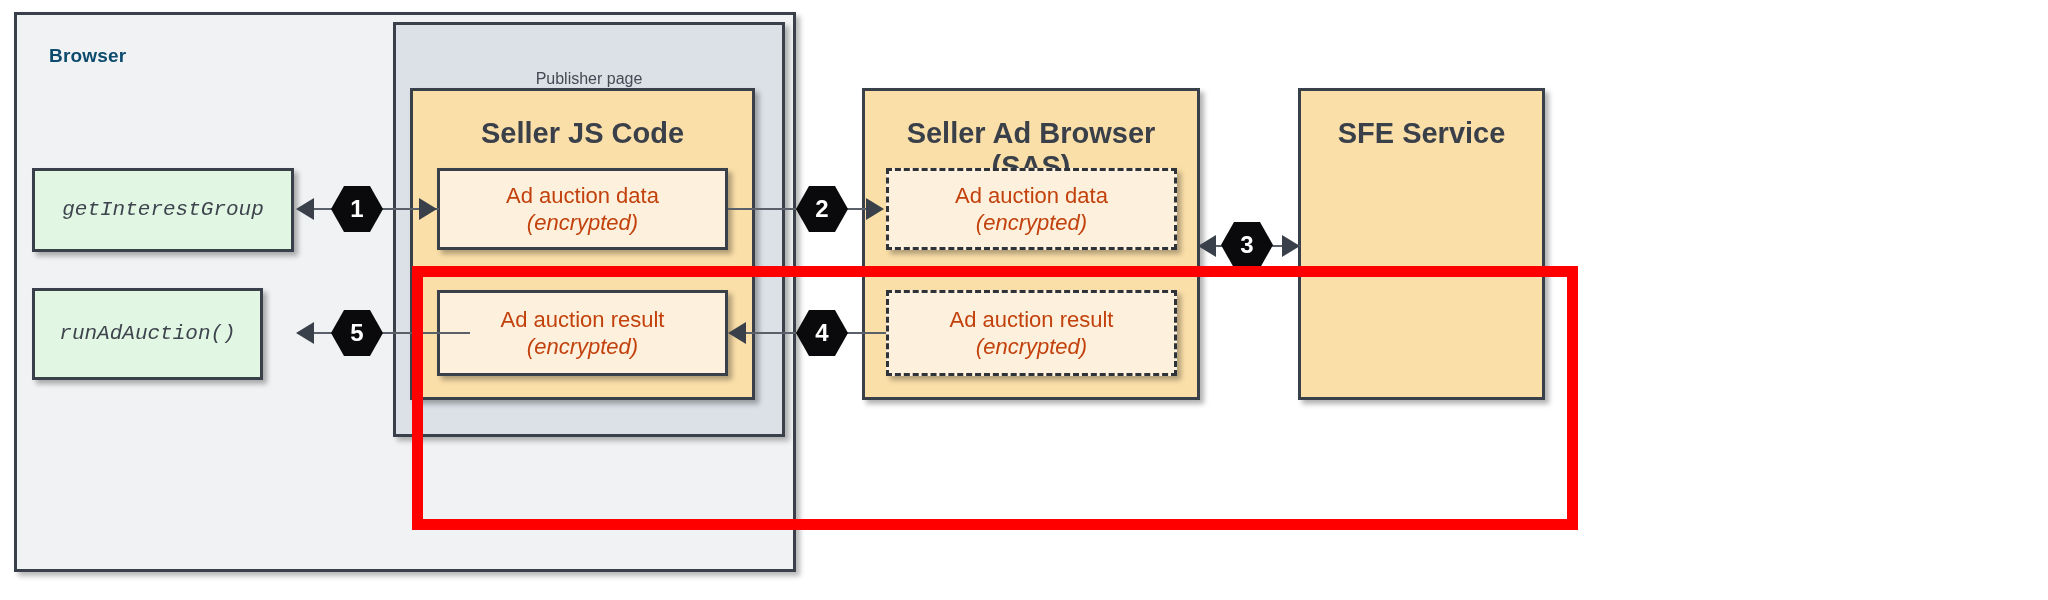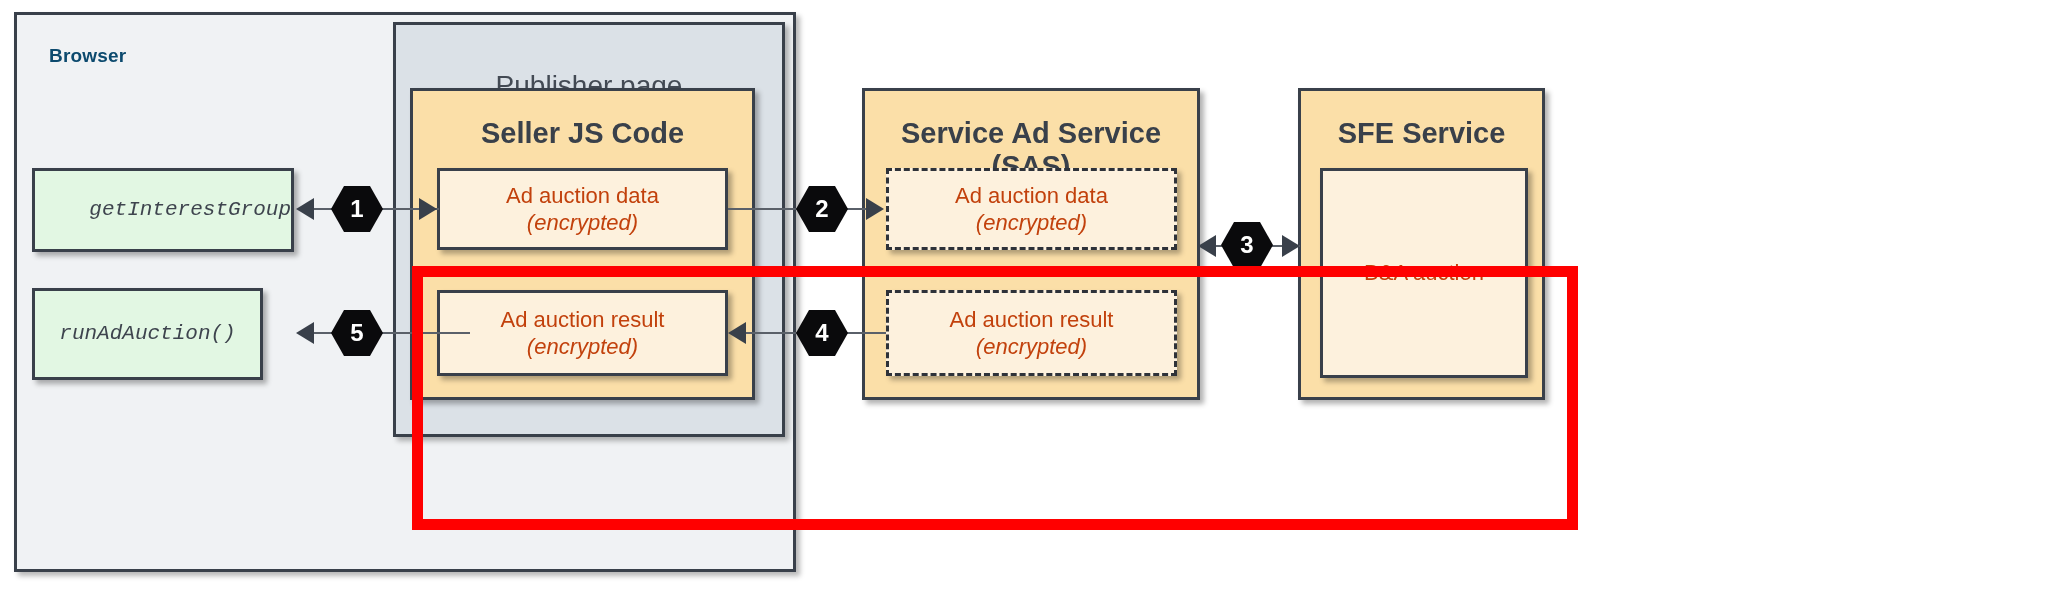--- a/index.html
+++ b/index.html
@@ -20,21 +20,21 @@
   }
 
   
   #publisher{
     left:393px;top:22px;width:392px;height:415px;
     background:#DBE1E7;border:3px solid #39404A;
     box-shadow:4px 4px 5px rgba(0,0,0,0.28);
   }
   #publisher-label{
     position:absolute;left:0;top:45px;width:100%;
-    text-align:center;font-size:28px;color:#434A54;
+    text-align:center;font-size:16px;color:#434A54;
   }
 
   
   .panel{
     background:#FBDFA8;border:3px solid #39404A;
     box-shadow:4px 4px 5px rgba(0,0,0,0.30);
   }
   .panel-title{
     position:absolute;left:0;top:26px;width:100%;
     text-align:center;font-size:29px;font-weight:bold;color:#39404A;
@@ -63,21 +63,21 @@
   #bna{left:1320px;top:168px;width:208px;height:210px;}
 
   
   .api-box{
     background:#E2F7E3;border:3px solid #39404A;
     box-shadow:4px 4px 5px rgba(0,0,0,0.30);
     display:flex;flex-direction:column;align-items:center;justify-content:center;
     font-family:"Liberation Mono","DejaVu Sans Mono",monospace;
     font-style:italic;font-size:21px;line-height:1.3;color:#3E444E;text-align:center;
   }
-  #api-get{left:32px;top:168px;width:262px;height:84px;align-items:flex-end;}
+  #api-get{left:32px;top:168px;width:262px;height:84px;}
   #api-run{left:32px;top:288px;width:231px;height:92px;}
 
   
   #red-frame{
     left:412px;top:266px;width:1166px;height:264px;
     border:11px solid #FF0000;background:transparent;
     z-index:40;pointer-events:none;
   }
 
   
@@ -124,36 +124,33 @@
   <div class="box data-box" id="sjc-data">
     <div>Ad auction data</div>
     <div class="sub">(encrypted)</div>
   </div>
   <div class="box data-box" id="sjc-result">
     <div>Ad auction result</div>
     <div class="sub">(encrypted)</div>
   </div>
 
   <div class="box panel" id="sas">
-    <div class="panel-title">Service Ad Service (SAS)</div>
+    <div class="panel-title">Seller Ad Browser (SAS)</div>
   </div>
   <div class="box data-box dashed" id="sas-data">
     <div>Ad auction data</div>
     <div class="sub">(encrypted)</div>
   </div>
   <div class="box data-box dashed" id="sas-result">
     <div>Ad auction result</div>
     <div class="sub">(encrypted)</div>
   </div>
 
   <div class="box panel" id="sfe">
     <div class="panel-title">SFE Service</div>
-  </div>
-  <div class="box data-box" id="bna">
-    <div>B&amp;A auction</div>
   </div>
 
   <div class="line" style="left:314px;top:208px;width:125px;"></div>
   <div class="arrow left" style="left:296px;top:198px;"></div>
   <div class="arrow right" style="left:419px;top:198px;"></div>
   <div class="hex" style="left:331px;top:186px;">1</div>
 
   <div class="line" style="left:728px;top:208px;width:152px;"></div>
   <div class="arrow right" style="left:866px;top:198px;"></div>
   <div class="hex" style="left:796px;top:186px;">2</div>

